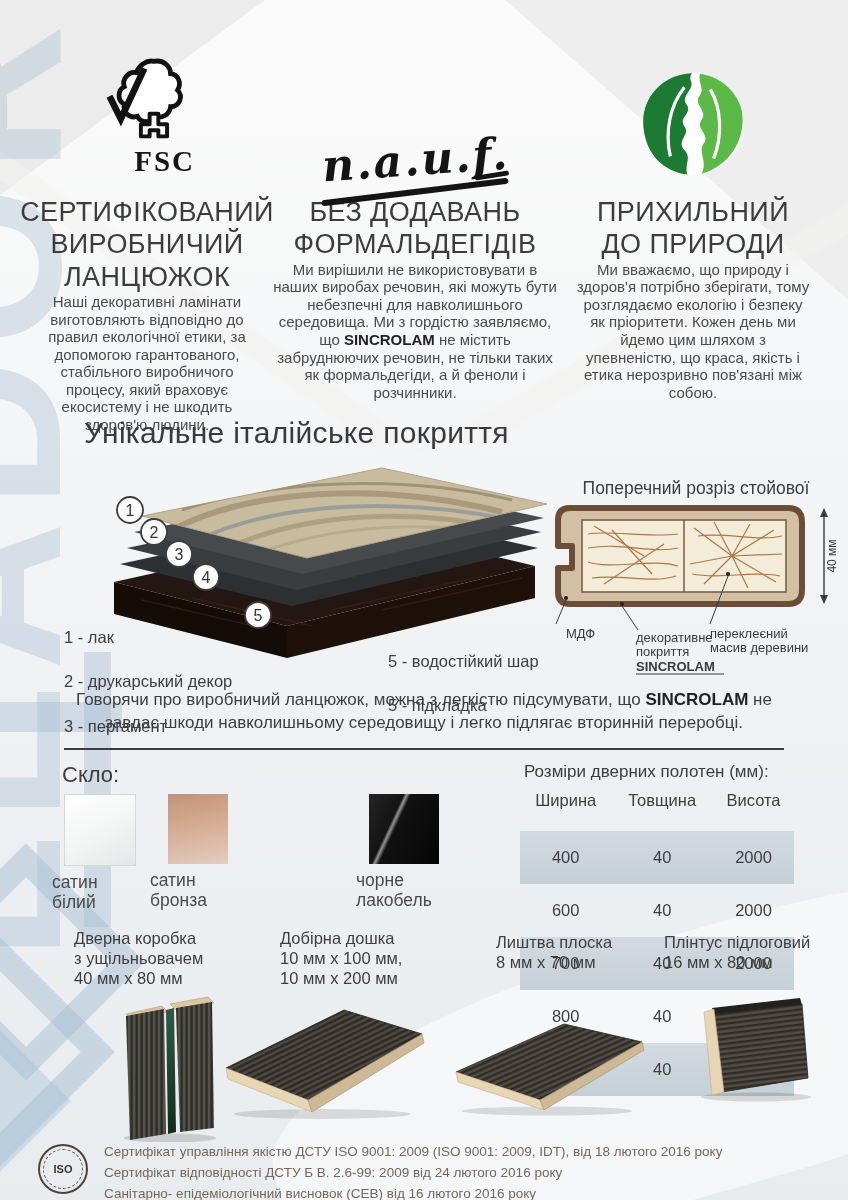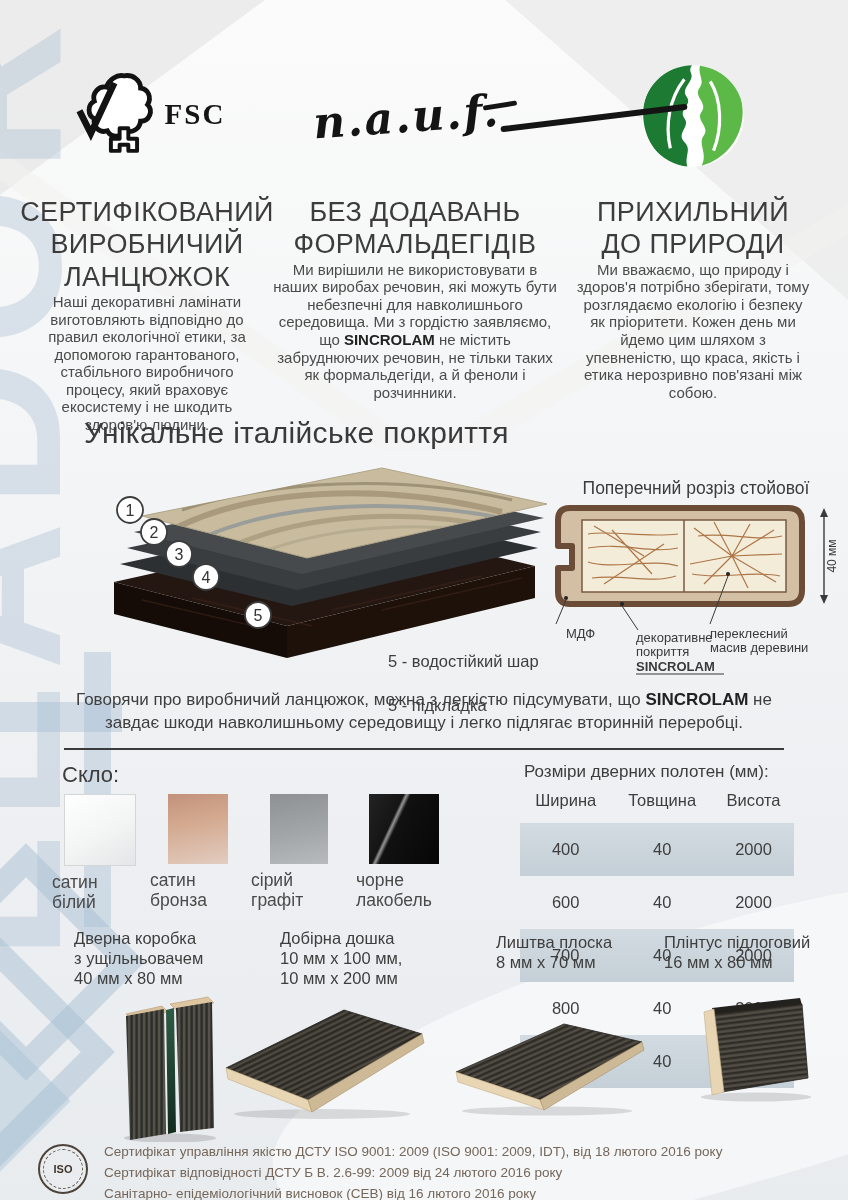--- a/index.html
+++ b/index.html
@@ -21,21 +21,21 @@
   .diamond{border:24px solid rgba(168,192,212,.5);width:120px;height:120px;transform:rotate(45deg);}
   .d1{left:-58px;top:878px;}
   .d2{left:-88px;top:968px;}
   .d3{left:-62px;top:1046px;background:rgba(168,192,212,.42);border:none;width:110px;height:110px;}
   .band{left:260px;top:930px;width:900px;height:260px;background:rgba(255,255,255,.5);
         transform:rotate(-16deg);border-radius:45%;}
   
   .header{position:absolute;left:40px;top:54px;width:770px;display:flex;justify-content:space-between;}
   .hcol{display:flex;flex-direction:column;align-items:center;text-align:center;}
   .hcol1{width:214px;} .hcol2{width:292px;} .hcol3{width:234px;}
-  .logo-box{height:124px;display:flex;flex-direction:row;align-items:center;justify-content:flex-end;}
+  .logo-box{height:124px;display:flex;flex-direction:column;align-items:flex-end;justify-content:flex-end;}
   .fsc-caption{font-family:"Liberation Serif",serif;font-weight:bold;font-size:29px;color:#151515;
                letter-spacing:2px;margin-top:-4px;}
   .nauf{font-family:"DejaVu Serif",serif;font-style:italic;font-weight:bold;font-size:44px;
         color:#141414;transform:rotate(-4deg);letter-spacing:2px;}
   .nauf-line{width:188px;height:6px;background:#141414;border-radius:3px;transform:rotate(-7deg);
              margin-top:4px;}
   .nauf-dash{width:34px;height:5px;background:#141414;border-radius:2px;transform:rotate(-9deg);
              margin:-22px 0 0 -205px;}
   .hcol-title{margin-top:18px;font-size:27px;line-height:1.2;color:#3c3c3c;letter-spacing:.4px;
               white-space:pre-line;}
@@ -64,21 +64,21 @@
   .gb-bronze{width:60px;border:none;background:linear-gradient(168deg,#c2927b 0%,#d3a98f 40%,#ddbfae 78%,#e2cdc0 100%);}
   .gb-graphite{width:58px;border:none;background:linear-gradient(168deg,#8e9194 0%,#a2a6a8 55%,#b7bbbd 100%);}
   .gb-black{width:70px;border:none;background:
      linear-gradient(115deg,rgba(255,255,255,0) 34%,rgba(255,255,255,.55) 37%,rgba(255,255,255,0) 41%),
      linear-gradient(115deg,#232323 0%,#101010 45%,#060606 100%);}
   .glass-label{margin-top:7px;font-size:17.5px;line-height:1.12;color:#4a4a4a;white-space:pre-line;}
   
   .sizes-block{position:absolute;left:520px;top:762px;width:274px;}
   .sizes-title{font-size:17px;color:#3d3d3d;margin-bottom:7px;padding-left:4px;}
   table.sizes{border-collapse:collapse;width:100%;font-size:16.5px;color:#3e3e3e;}
-  table.sizes th{font-weight:normal;text-align:center;padding:2px 0 13px;}
+  table.sizes th{font-weight:normal;text-align:center;padding:2px 0 21px;}
   table.sizes td{text-align:center;padding:17px 0;}
   tr.stripe{background:linear-gradient(180deg,#d2dbe1,#c5cfd7);}
   
   .product{position:absolute;}
   .p-label{font-size:16.5px;line-height:1.22;color:#3e3e3e;white-space:pre-line;}
   .p-art{position:absolute;}
   
   .iso-seal{position:absolute;left:38px;top:1144px;width:46px;height:46px;border-radius:50%;
             border:2px solid #4e4339;display:flex;align-items:center;justify-content:center;}
   .iso-seal::before{content:"";position:absolute;inset:3px;border-radius:50%;border:1.3px dashed #6b5c4e;}
@@ -182,20 +182,25 @@
       <circle cx="72" cy="72" r="13" fill="#fff" stroke="#3c3c3c" stroke-width="1.8"></circle>
         <text x="72" y="78">2</text>
       <circle cx="97" cy="94" r="13" fill="#fff" stroke="#3c3c3c" stroke-width="1.8"></circle>
         <text x="97" y="100">3</text>
       <circle cx="124" cy="117" r="13" fill="#fff" stroke="#3c3c3c" stroke-width="1.8"></circle>
         <text x="124" y="123">4</text>
       <circle cx="176" cy="155" r="13" fill="#fff" stroke="#3c3c3c" stroke-width="1.8"></circle>
         <text x="176" y="161">5</text>
     </g>
   </svg>
+  <div class="legend legend-left">
+    <div>1 - лак</div>
+    <div>2 - друкарський декор</div>
+    <div>3 - пергамент</div>
+  </div>
   <div class="legend legend-right">
     <div>5 - водостійкий шар</div>
     <div>5 - підкладка</div>
   </div>
 
   <div class="cross-block">
     <div class="cross-title">Поперечний розріз стойової</div>
     <svg class="cross-svg" width="296" height="172" viewBox="0 0 296 172">
       <path d="M18 4 H236 Q250 4 250 18 V86 Q250 100 236 100 H18 Q6 100 6 88 V64 H20 V42 H6 V16 Q6 4 18 4 Z" fill="#d3c0a4" stroke="#6b4c36" stroke-width="6" stroke-linejoin="round"></path>
       <rect x="30" y="16" width="204" height="72" fill="#f3ecd9" stroke="#7a5a40" stroke-width="1.5"></rect>
@@ -238,25 +243,20 @@
     <div class="glass-title">Скло:</div>
     <div class="glass-item" style="left:-10px;">
       <div class="glass-box gb-white"></div>
       <div class="glass-label">сатин
 білий</div>
     </div>
     <div class="glass-item" style="left:88px;">
       <div class="glass-box gb-bronze"></div>
       <div class="glass-label">сатин
 бронза</div>
-    </div>
-    <div class="glass-item" style="left:189px;">
-      <div class="glass-box gb-graphite"></div>
-      <div class="glass-label">сірий
-графіт</div>
     </div>
     <div class="glass-item" style="left:294px;">
       <div class="glass-box gb-black"></div>
       <div class="glass-label">чорне
 лакобель</div>
     </div>
   </div>
 
   <div class="sizes-block">
     <div class="sizes-title">Розміри дверних полотен (мм):</div>

